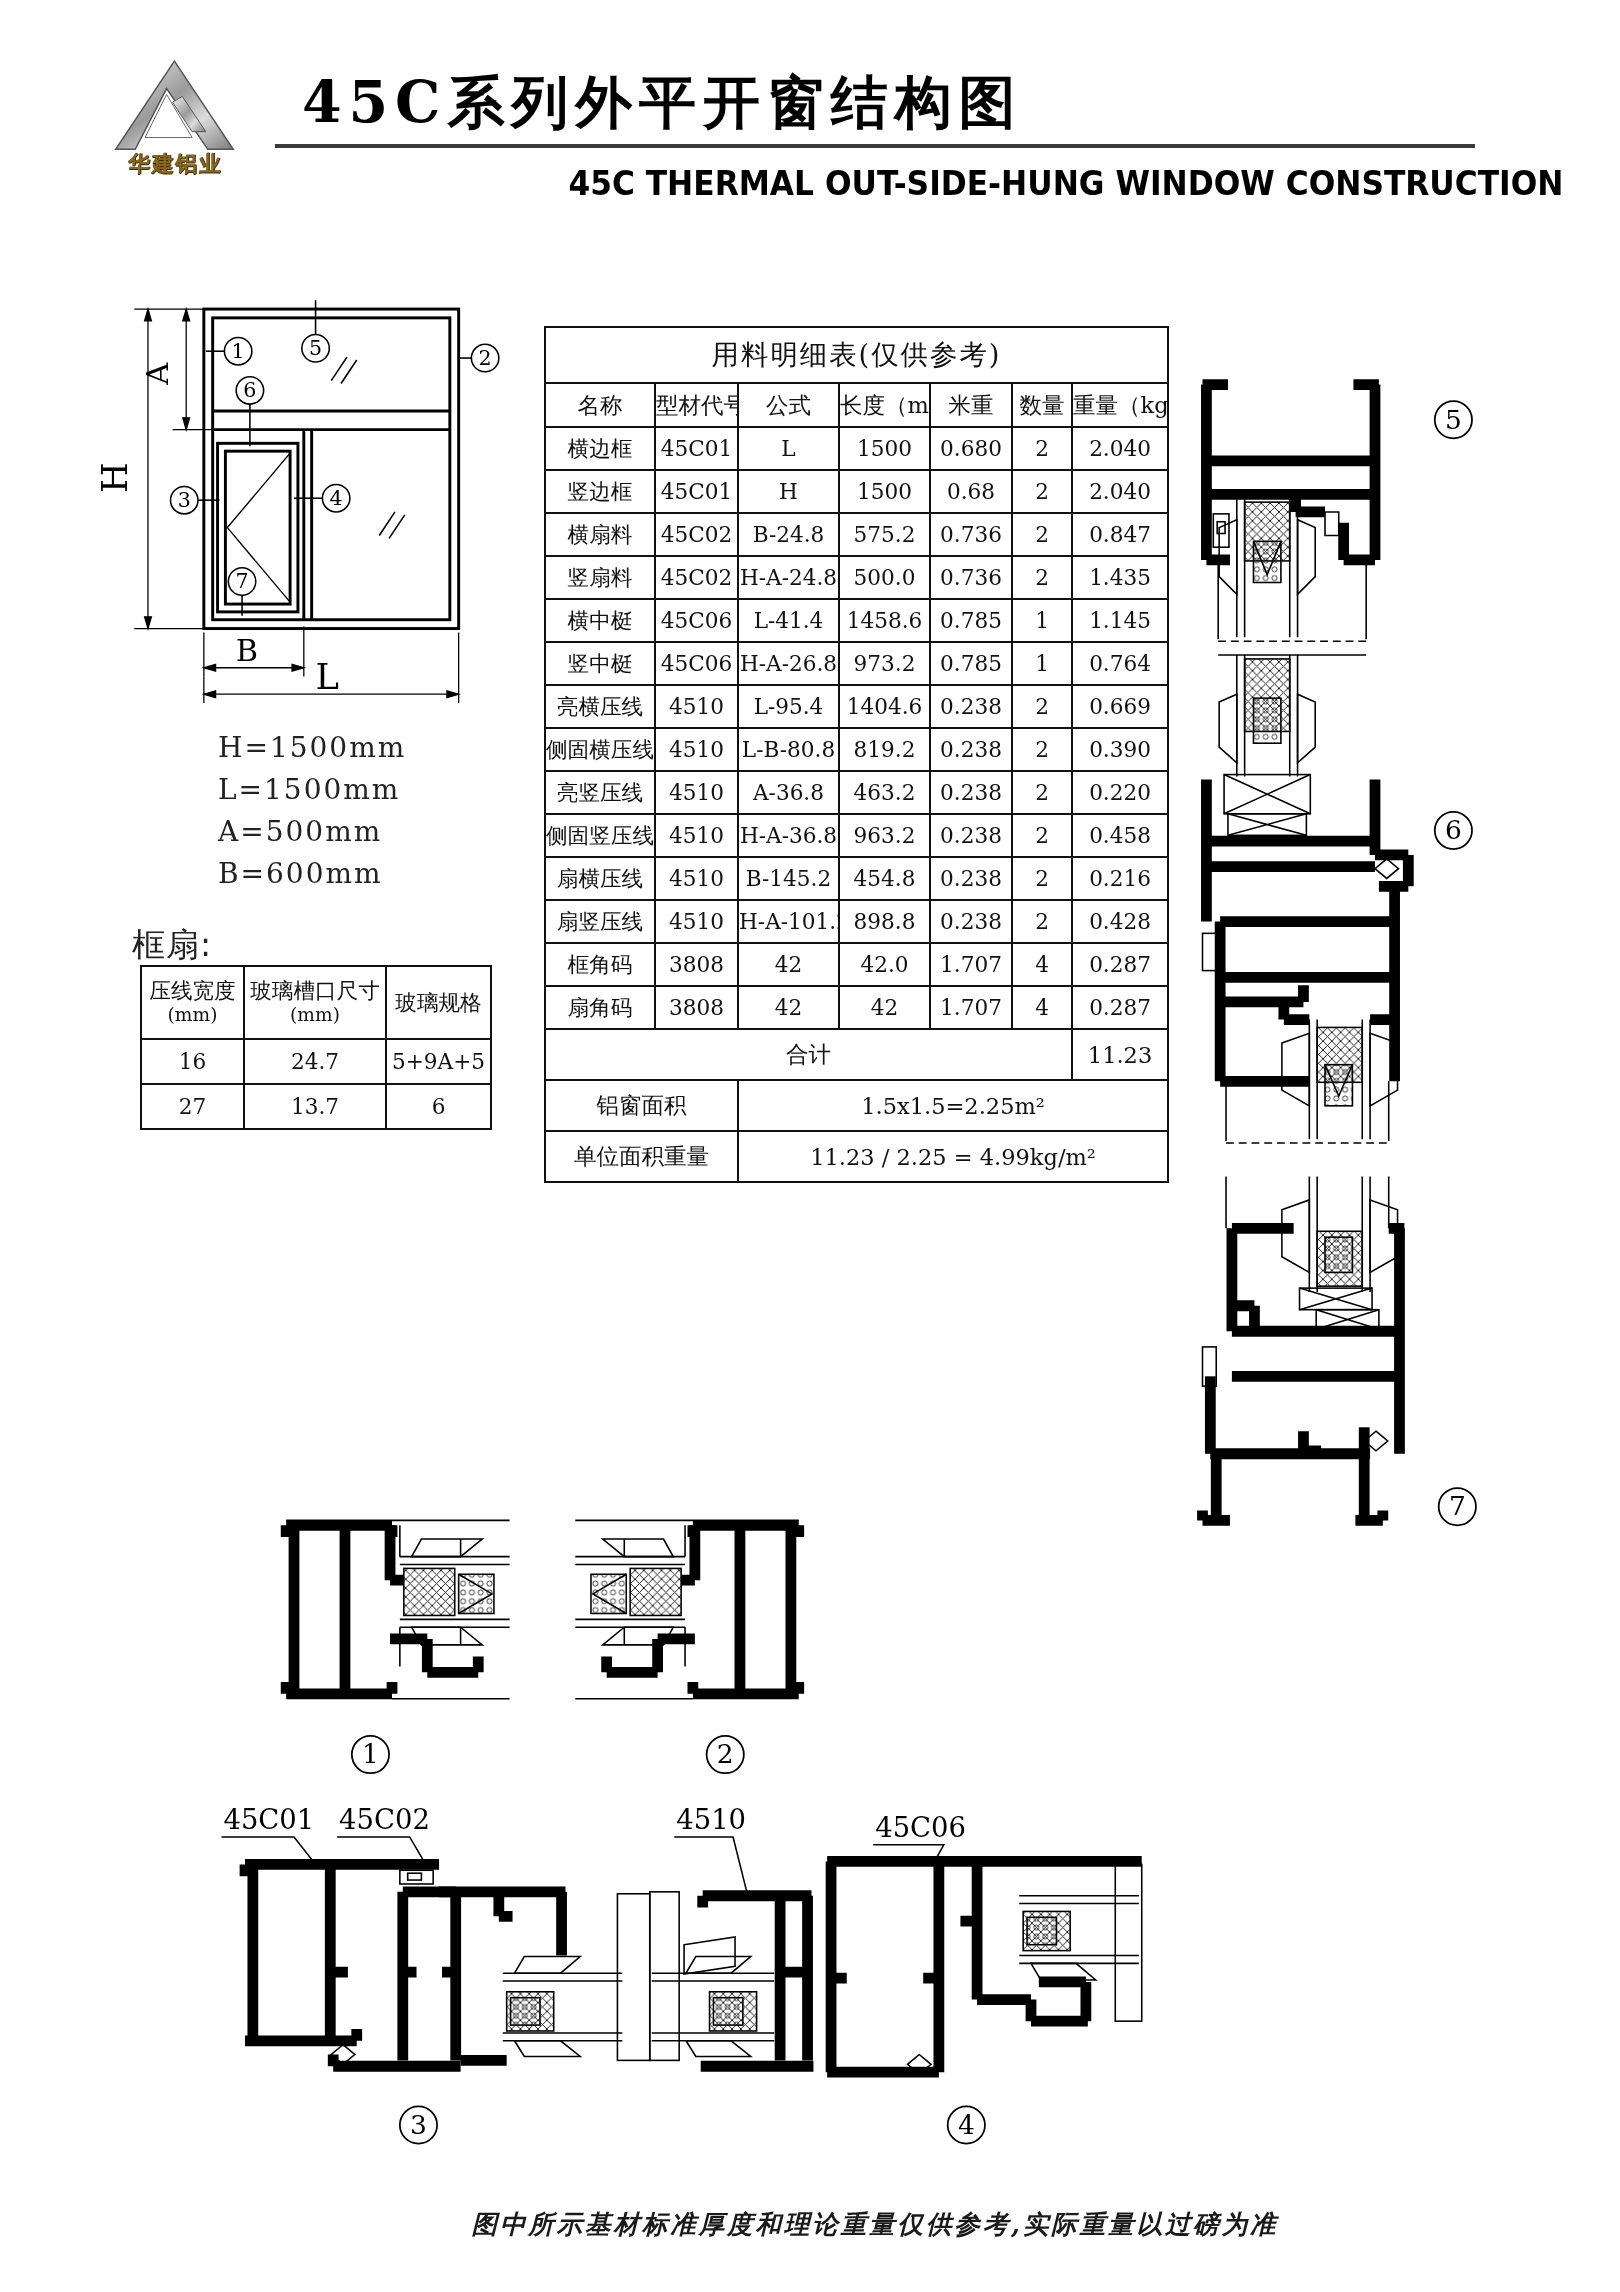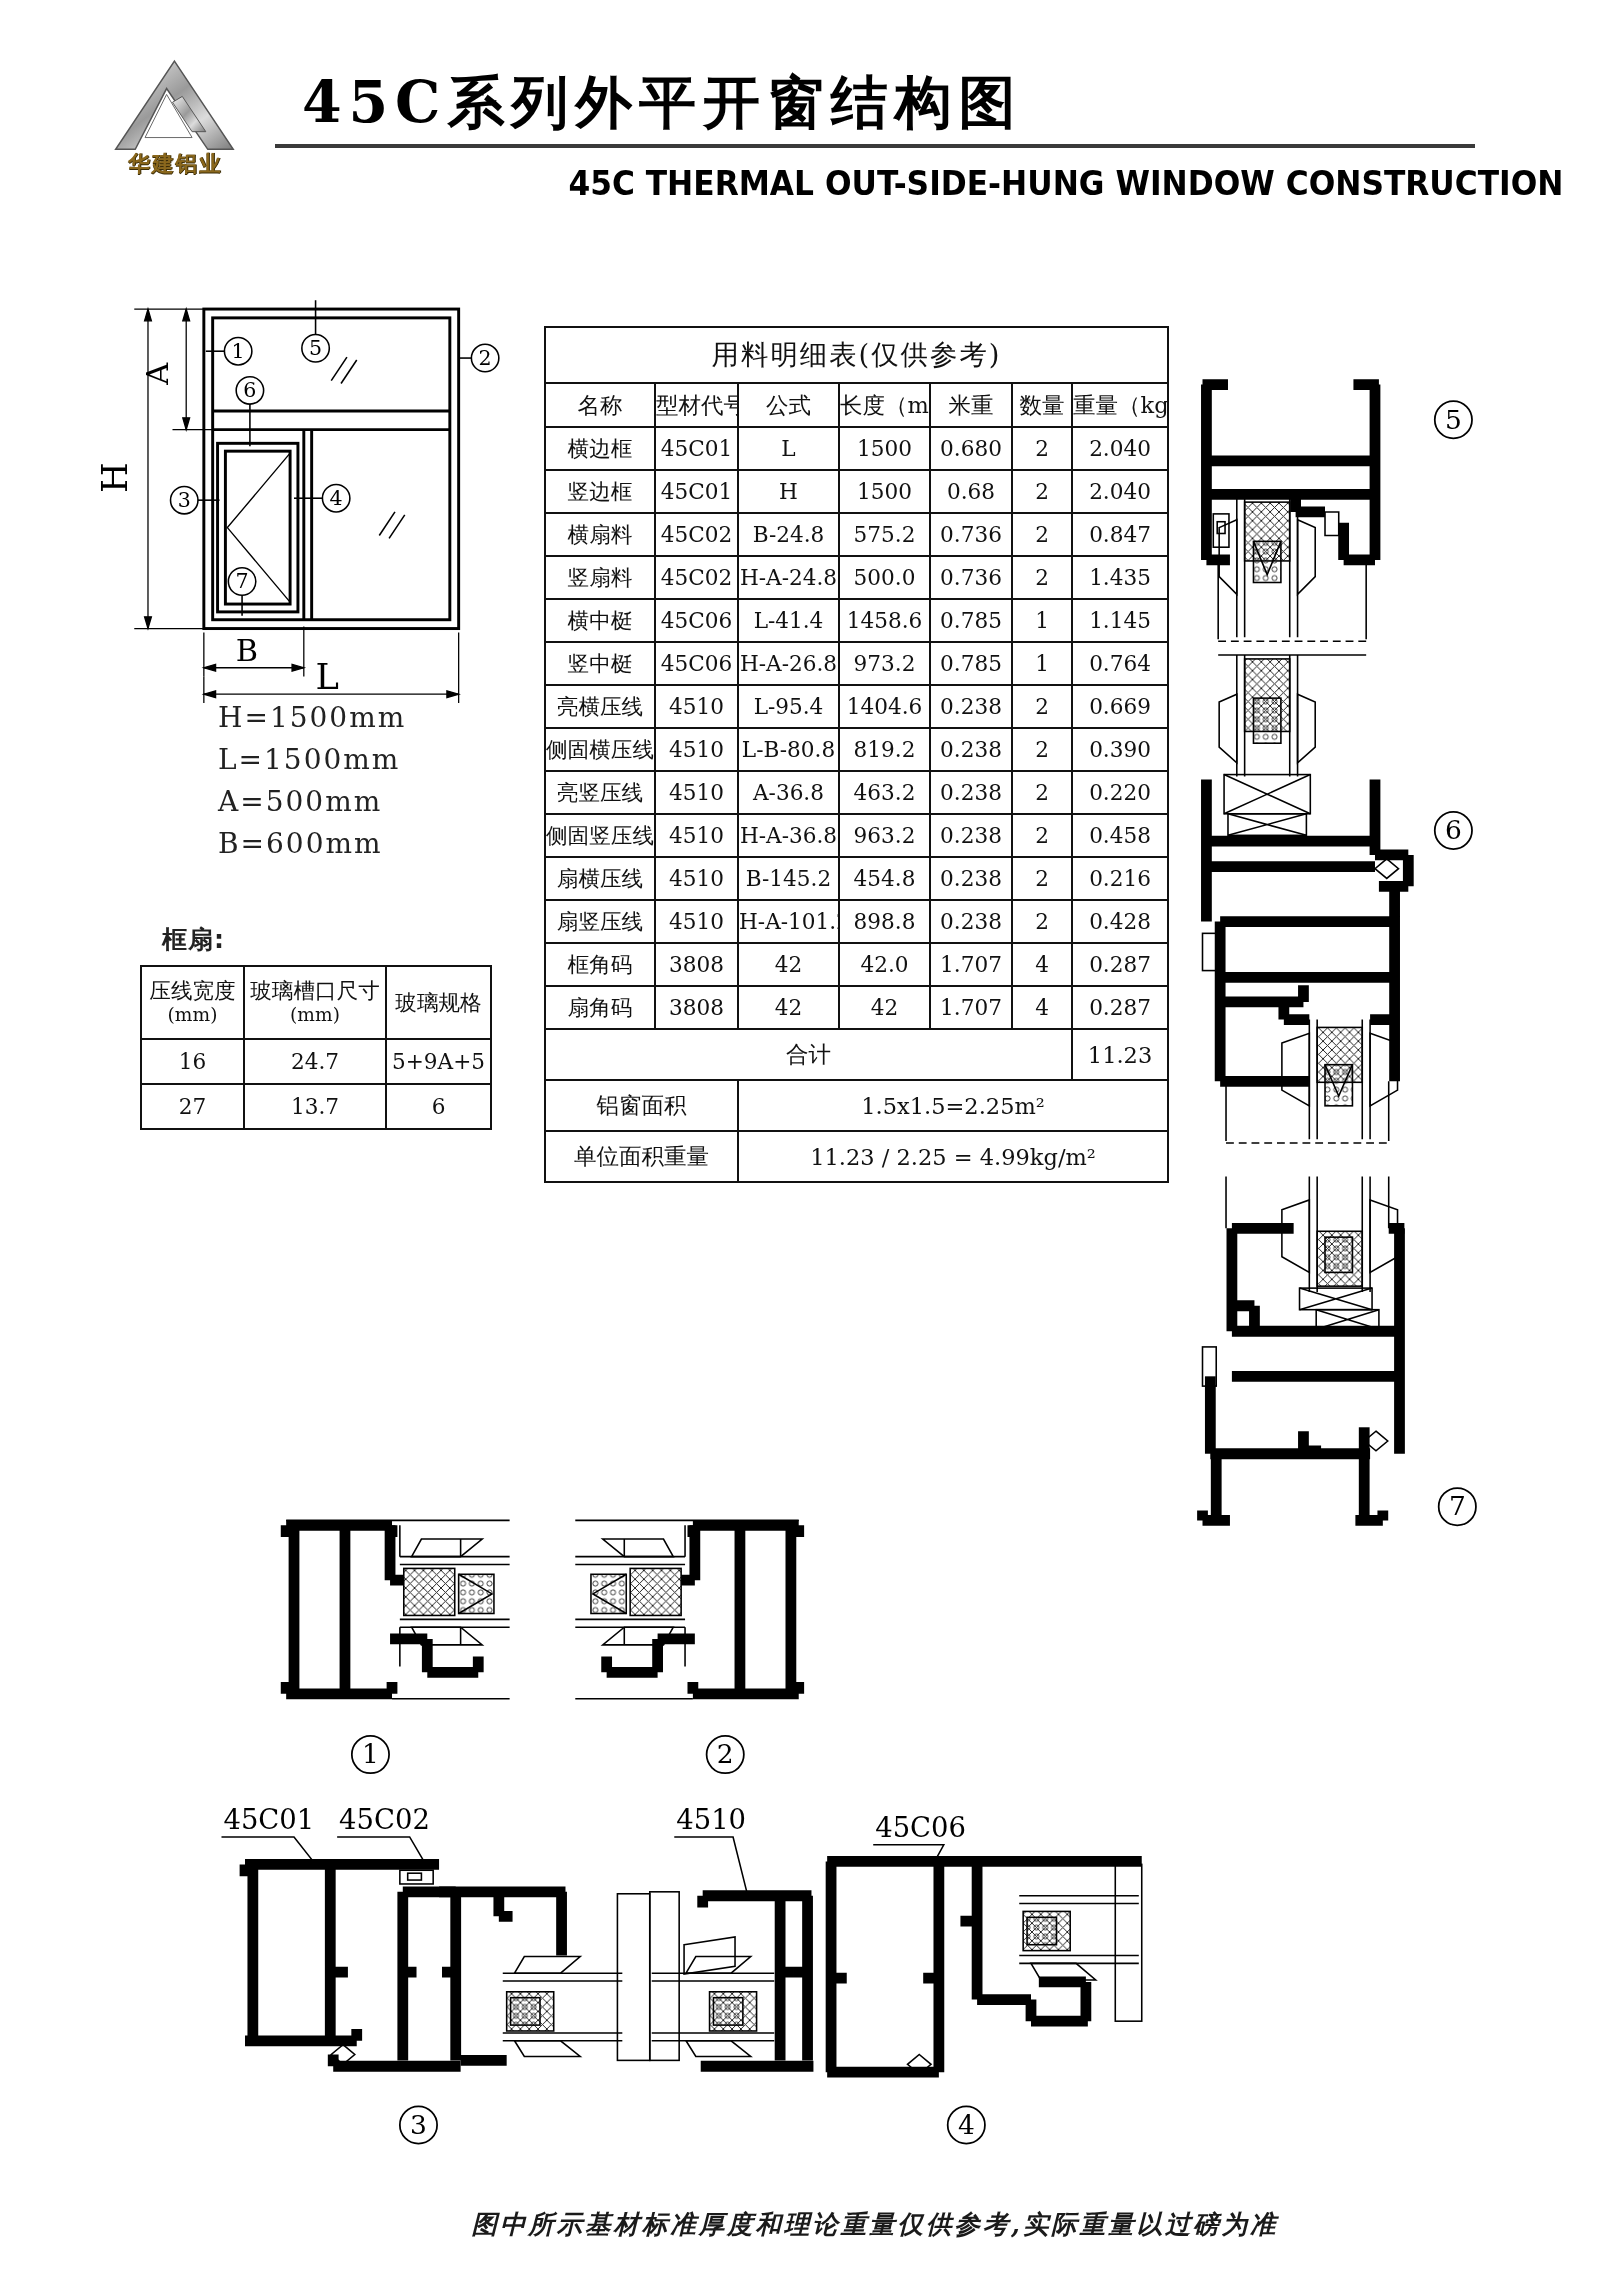--- a/index.html
+++ b/index.html
@@ -20,24 +20,24 @@
     font-family:"DejaVu Serif","DejaVu Sans",serif;
     font-size:57px;font-weight:bold;letter-spacing:6.9px;color:#000;white-space:nowrap;
   }
   .title-rule{position:absolute;left:275px;top:144px;width:1200px;height:3.9px;background:#3a3a3a;}
   .page-subtitle{
     position:absolute;left:490px;top:163px;width:980px;text-align:right;margin:0;
     font-size:34px;font-weight:bold;color:#000;white-space:nowrap;
     transform:scaleX(.92);transform-origin:right center;
   }
   
-  .dim-notes{position:absolute;left:218px;top:697px;
+  .dim-notes{position:absolute;left:218px;top:727px;
     font-family:"DejaVu Serif",serif;font-size:28px;letter-spacing:2px;line-height:42px;color:#222;}
   
-  .fs-label{position:absolute;left:162px;top:923px;font-size:25px;color:#222;letter-spacing:1px;font-weight:bold;}
+  .fs-label{position:absolute;left:132px;top:923px;font-size:33px;color:#222;letter-spacing:1px;}
   table{border-collapse:collapse;table-layout:fixed;background:#fff;}
   .framesash{position:absolute;left:140px;top:965px;width:350px;
     font-family:"DejaVu Serif",serif;color:#111;}
   .framesash th,.framesash td{border:2.5px solid #111;text-align:center;padding:5px;}
   .framesash th{height:61px;font-size:21.6px;font-weight:normal;line-height:1.2;}
   .framesash td{height:33px;font-size:21.6px;}
   .framesash .fs-sub{font-size:18.6px;}
   
   .materials{position:absolute;left:544px;top:326px;width:623px;
     font-family:"DejaVu Serif",serif;color:#111;border:2.9px solid #111;}

